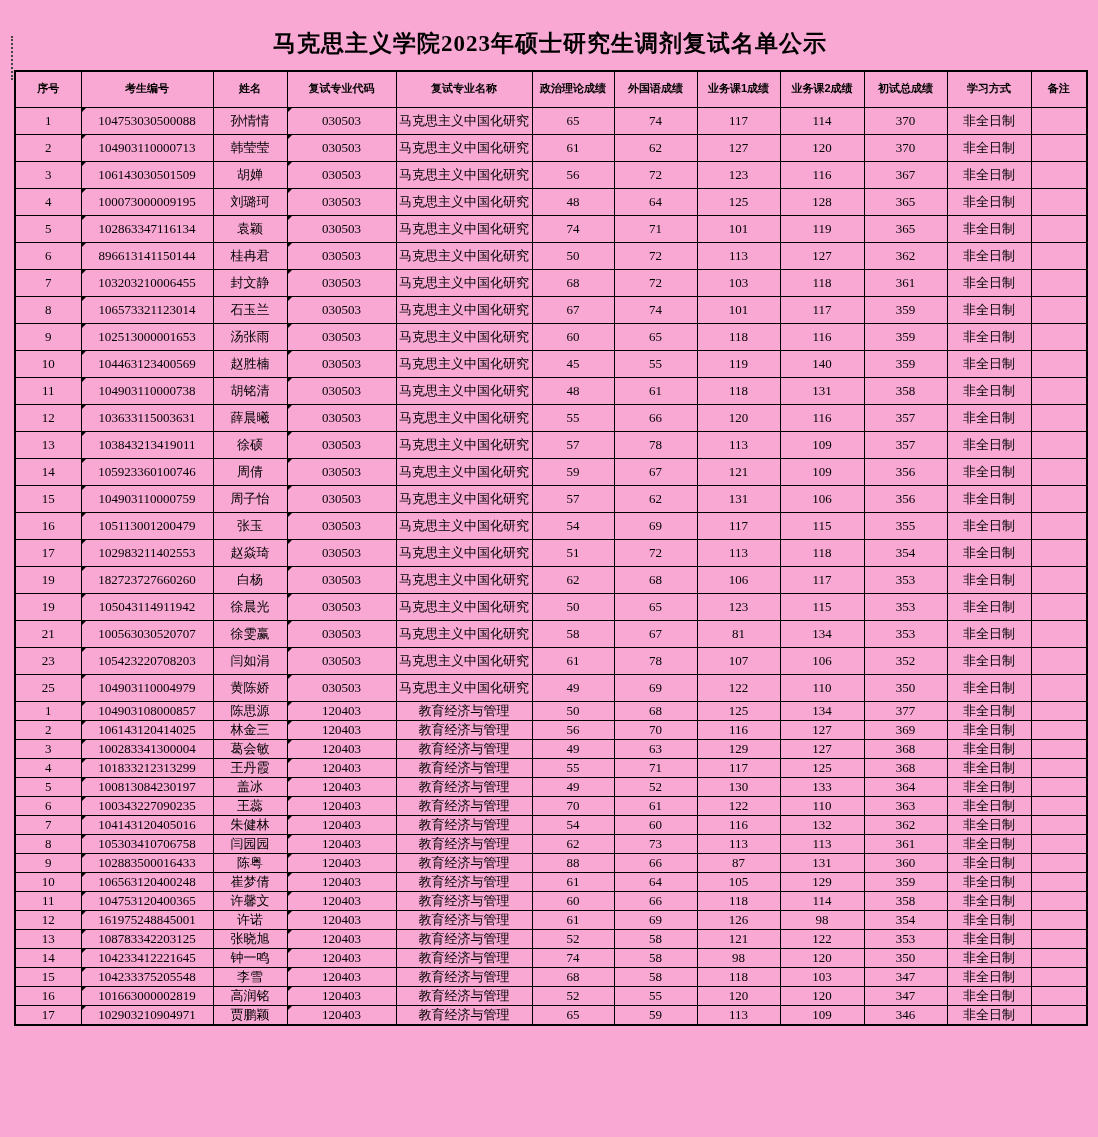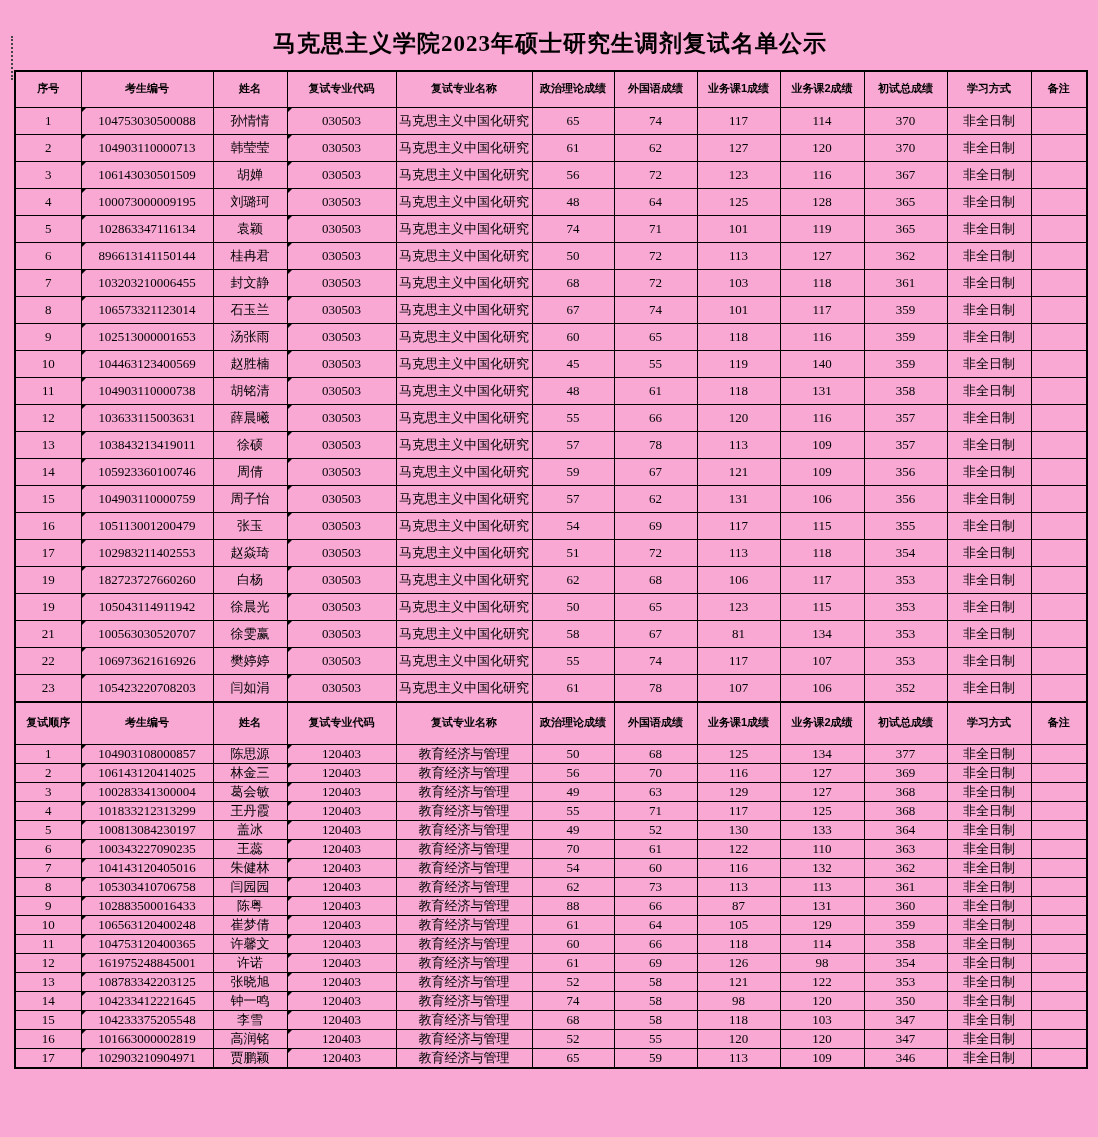--- a/index.html
+++ b/index.html
@@ -355,60 +355,46 @@
           <td class="cell-major-name">马克思主义中国化研究</td>
           <td class="cell-politics-score">58</td>
           <td class="cell-foreign-language-score">67</td>
           <td class="cell-course1-score">81</td>
           <td class="cell-course2-score">134</td>
           <td class="cell-total-score">353</td>
           <td class="cell-study-mode">非全日制</td>
           <td class="cell-remark"></td>
         </tr>
         <tr class="r1">
-          <td class="cell-index">22</td>
-          <td class="cell-candidate-id flag">106973621616926</td>
-          <td class="cell-name">樊婷婷</td>
-          <td class="cell-major-code flag">030503</td>
-          <td class="cell-major-name">马克思主义中国化研究</td>
-          <td class="cell-politics-score">55</td>
-          <td class="cell-foreign-language-score">74</td>
-          <td class="cell-course1-score">117</td>
-          <td class="cell-course2-score">107</td>
-          <td class="cell-total-score">353</td>
-          <td class="cell-study-mode">非全日制</td>
-          <td class="cell-remark"></td>
-        </tr>
-        <tr class="r1">
           <td class="cell-index">23</td>
           <td class="cell-candidate-id flag">105423220708203</td>
           <td class="cell-name">闫如涓</td>
           <td class="cell-major-code flag">030503</td>
           <td class="cell-major-name">马克思主义中国化研究</td>
           <td class="cell-politics-score">61</td>
           <td class="cell-foreign-language-score">78</td>
           <td class="cell-course1-score">107</td>
           <td class="cell-course2-score">106</td>
           <td class="cell-total-score">352</td>
           <td class="cell-study-mode">非全日制</td>
           <td class="cell-remark"></td>
         </tr>
-        <tr class="h2">
-          <th>复试顺序</th>
-          <th>考生编号</th>
-          <th>姓名</th>
-          <th>复试专业代码</th>
-          <th>复试专业名称</th>
-          <th>政治理论成绩</th>
-          <th>外国语成绩</th>
-          <th>业务课1成绩</th>
-          <th>业务课2成绩</th>
-          <th>初试总成绩</th>
-          <th>学习方式</th>
-          <th>备注</th>
+        <tr class="r1">
+          <td class="cell-index">25</td>
+          <td class="cell-candidate-id flag">104903110004979</td>
+          <td class="cell-name">黄陈娇</td>
+          <td class="cell-major-code flag">030503</td>
+          <td class="cell-major-name">马克思主义中国化研究</td>
+          <td class="cell-politics-score">49</td>
+          <td class="cell-foreign-language-score">69</td>
+          <td class="cell-course1-score">122</td>
+          <td class="cell-course2-score">110</td>
+          <td class="cell-total-score">350</td>
+          <td class="cell-study-mode">非全日制</td>
+          <td class="cell-remark"></td>
         </tr>
         <tr class="r2">
           <td class="cell-index">1</td>
           <td class="cell-candidate-id flag">104903108000857</td>
           <td class="cell-name">陈思源</td>
           <td class="cell-major-code flag">120403</td>
           <td class="cell-major-name">教育经济与管理</td>
           <td class="cell-politics-score">50</td>
           <td class="cell-foreign-language-score">68</td>
           <td class="cell-course1-score">125</td>

